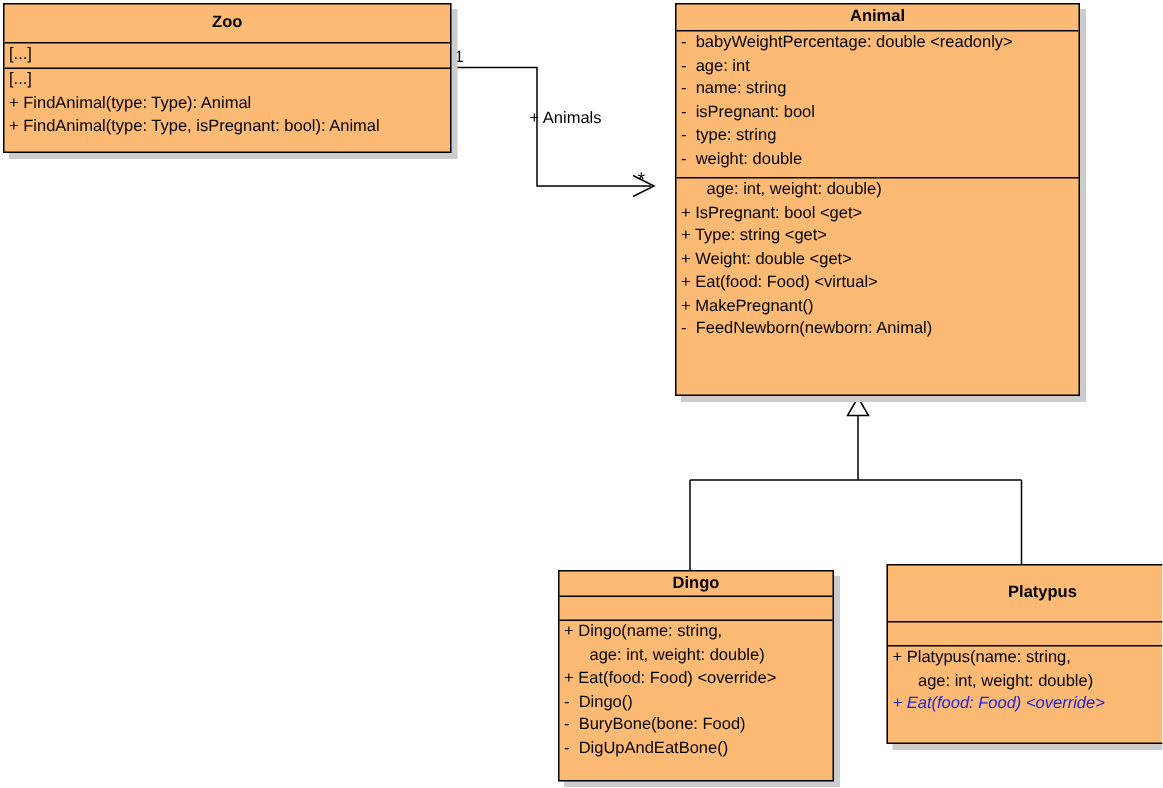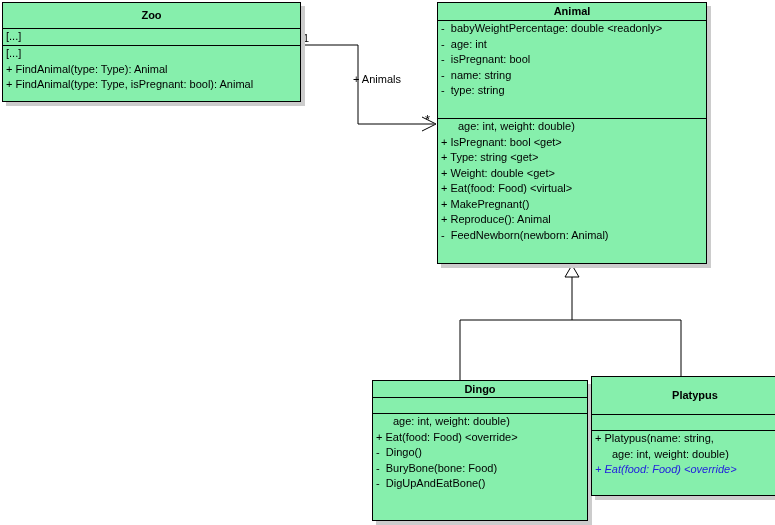--- a/index.html
+++ b/index.html
@@ -13,21 +13,21 @@
     height: 525px;
     background: #ffffff;
     font-family: "Liberation Sans", sans-serif;
     overflow: hidden;
   }
 
   
   .uml-class {
     position: absolute;
     box-sizing: border-box;
-    background: #86efac;
+    background: #fdba74;
     border: 1px solid #000000;
     box-shadow: 4px 4px 0 0 #cccccc;
   }
   .uml-title {
     text-align: center;
     font-weight: bold;
     font-size: 11px;
     color: #000000;
     line-height: 1;
     box-sizing: border-box;
@@ -62,37 +62,37 @@
   }
   #zoo-class .uml-title {
     height: 25px;
     line-height: 25px;
   }
   #zoo-attrs { height: 17px; }
   #zoo-ops   { height: 56px; }
 
   
   #animal-class {
-    left: 437px;
+    left: 450px;
     top: 2px;
     width: 270px;
     height: 262px;
   }
   #animal-class .uml-title {
     height: 17px;
     line-height: 17px;
   }
   #animal-attrs { height: 98px; }
   #animal-ops   { height: 146px; }
 
   
   #dingo-class {
     left: 372px;
     top: 380px;
-    width: 216px;
+    width: 184px;
     height: 141px;
   }
   #dingo-class .uml-title {
     height: 16px;
     line-height: 16px;
   }
   #dingo-attrs { height: 16px; }
   #dingo-ops   { height: 108px; }
 
   
@@ -182,40 +182,41 @@
         <div class="uml-row">+ FindAnimal(type: Type): Animal</div>
         <div class="uml-row">+ FindAnimal(type: Type, isPregnant: bool): Animal</div>
       </div>
   </div>
 
   <div class="uml-class" id="animal-class">
     <div class="uml-title">Animal</div>
     <div class="uml-compartment" id="animal-attrs">
         <div class="uml-row">-  babyWeightPercentage: double &lt;readonly&gt;</div>
         <div class="uml-row">-  age: int</div>
+        <div class="uml-row">-  name: string</div>
         <div class="uml-row">-  isPregnant: bool</div>
-        <div class="uml-row">-  name: string</div>
         <div class="uml-row">-  type: string</div>
+        <div class="uml-row">-  weight: double</div>
       </div>
     <div class="uml-compartment" id="animal-ops">
         <div class="uml-row indent">age: int, weight: double)</div>
         <div class="uml-row">+ IsPregnant: bool &lt;get&gt;</div>
         <div class="uml-row">+ Type: string &lt;get&gt;</div>
         <div class="uml-row">+ Weight: double &lt;get&gt;</div>
         <div class="uml-row">+ Eat(food: Food) &lt;virtual&gt;</div>
         <div class="uml-row">+ MakePregnant()</div>
-        <div class="uml-row">+ Reproduce(): Animal</div>
         <div class="uml-row">-  FeedNewborn(newborn: Animal)</div>
       </div>
   </div>
 
   <div class="uml-class" id="dingo-class">
     <div class="uml-title">Dingo</div>
     <div class="uml-compartment" id="dingo-attrs"></div>
     <div class="uml-compartment" id="dingo-ops">
+        <div class="uml-row">+ Dingo(name: string,</div>
         <div class="uml-row indent">age: int, weight: double)</div>
         <div class="uml-row">+ Eat(food: Food) &lt;override&gt;</div>
         <div class="uml-row">-  Dingo()</div>
         <div class="uml-row">-  BuryBone(bone: Food)</div>
         <div class="uml-row">-  DigUpAndEatBone()</div>
       </div>
   </div>
 
   <div class="uml-class" id="platypus-class">
     <div class="uml-title">Platypus</div>

